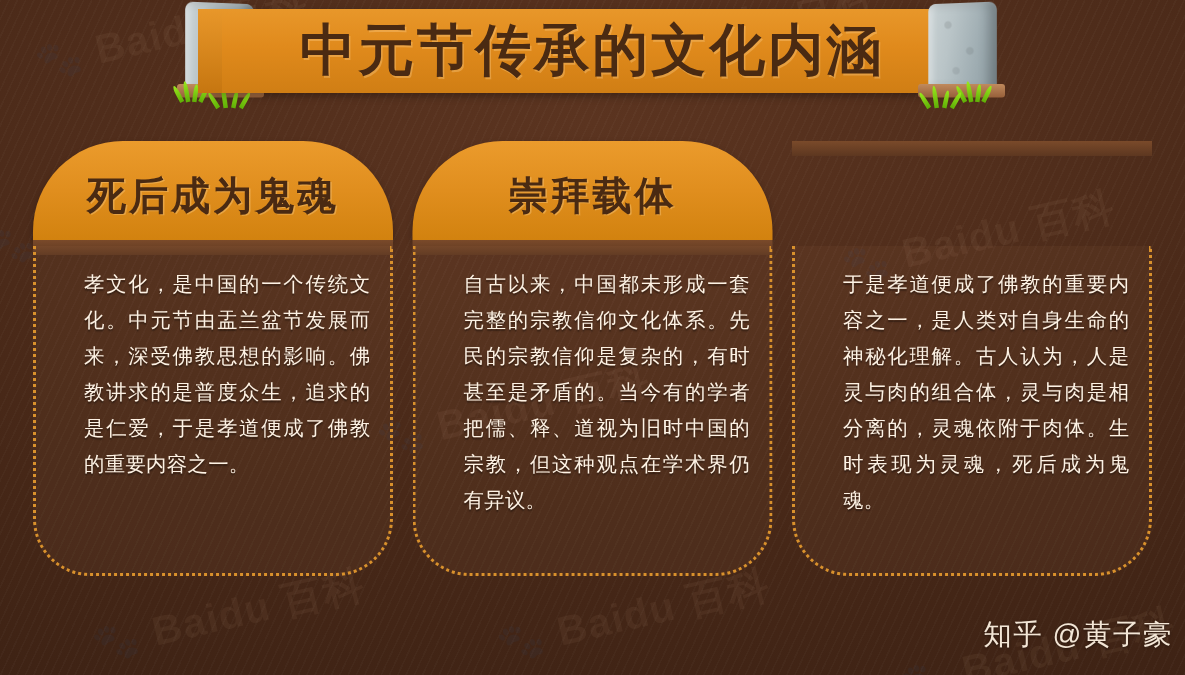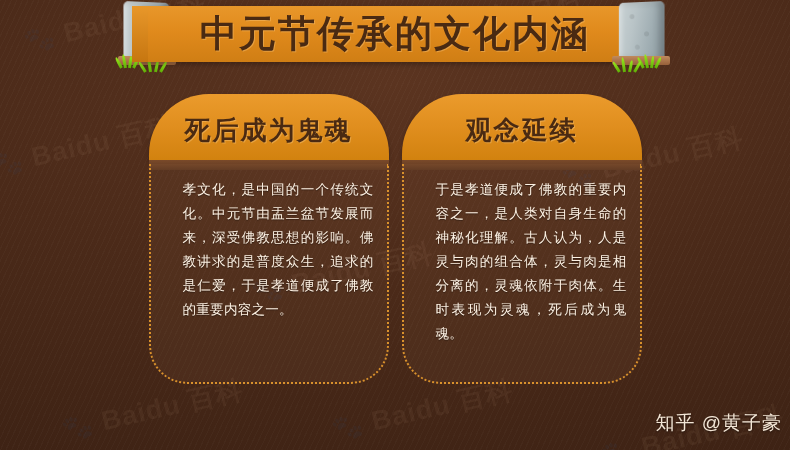--- a/index.html
+++ b/index.html
@@ -227,25 +227,31 @@
     <div class="card">
       <div class="card-head">
         <div class="card-head-text">死后成为鬼魂</div>
       </div>
       <div class="card-bar"></div>
       <div class="card-body">
         <div class="card-body-text">孝文化，是中国的一个传统文化。中元节由盂兰盆节发展而来，深受佛教思想的影响。佛教讲求的是普度众生，追求的是仁爱，于是孝道便成了佛教的重要内容之一。</div>
       </div>
     </div>
 
-
     <div class="card">
       <div class="card-head">
-        <div class="card-head-text">观念延续</div>
-      </div>
+        <div class="card-head-text">崇拜载体</div>
+      </div>
+      <div class="card-bar"></div>
+      <div class="card-body">
+        <div class="card-body-text">自古以来，中国都未形成一套完整的宗教信仰文化体系。先民的宗教信仰是复杂的，有时甚至是矛盾的。当今有的学者把儒、释、道视为旧时中国的宗教，但这种观点在学术界仍有异议。</div>
+      </div>
+    </div>
+
+    <div class="card">
       <div class="card-bar"></div>
       <div class="card-body">
         <div class="card-body-text">于是孝道便成了佛教的重要内容之一，是人类对自身生命的神秘化理解。古人认为，人是灵与肉的组合体，灵与肉是相分离的，灵魂依附于肉体。生时表现为灵魂，死后成为鬼魂。</div>
       </div>
     </div>
 
   </div>
 
   <div id="author">知乎 @黄子豪</div>
 

